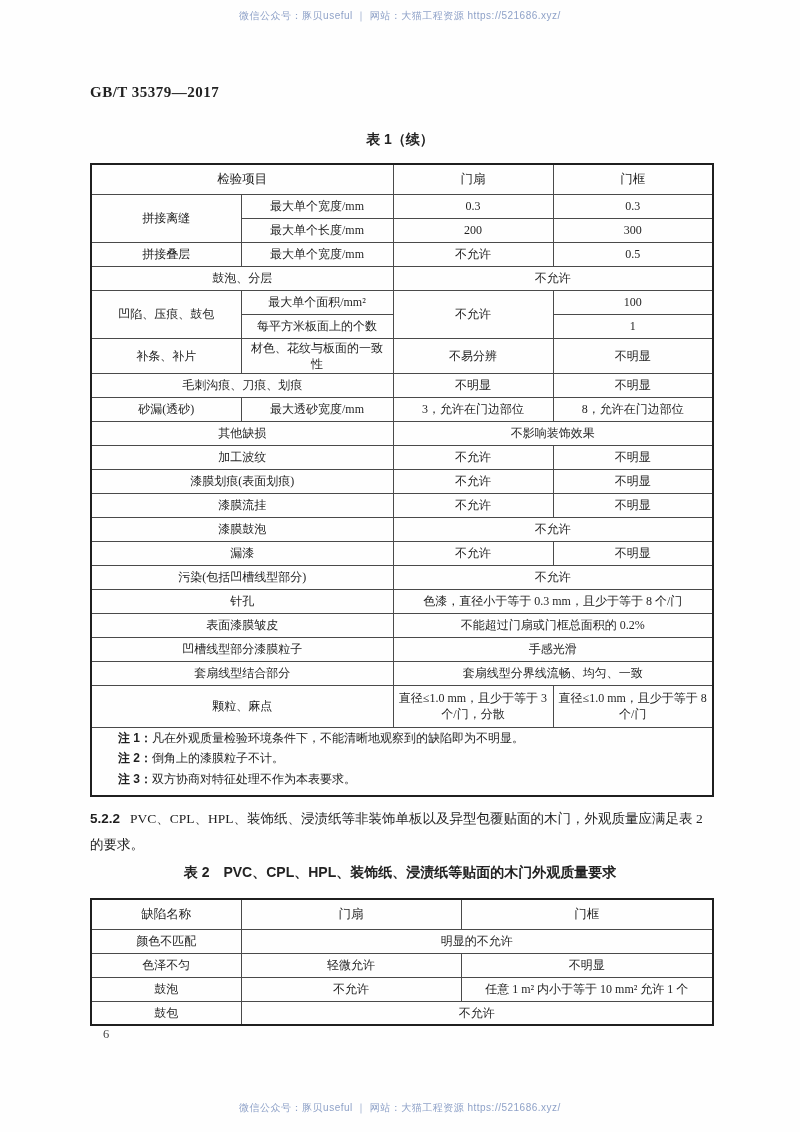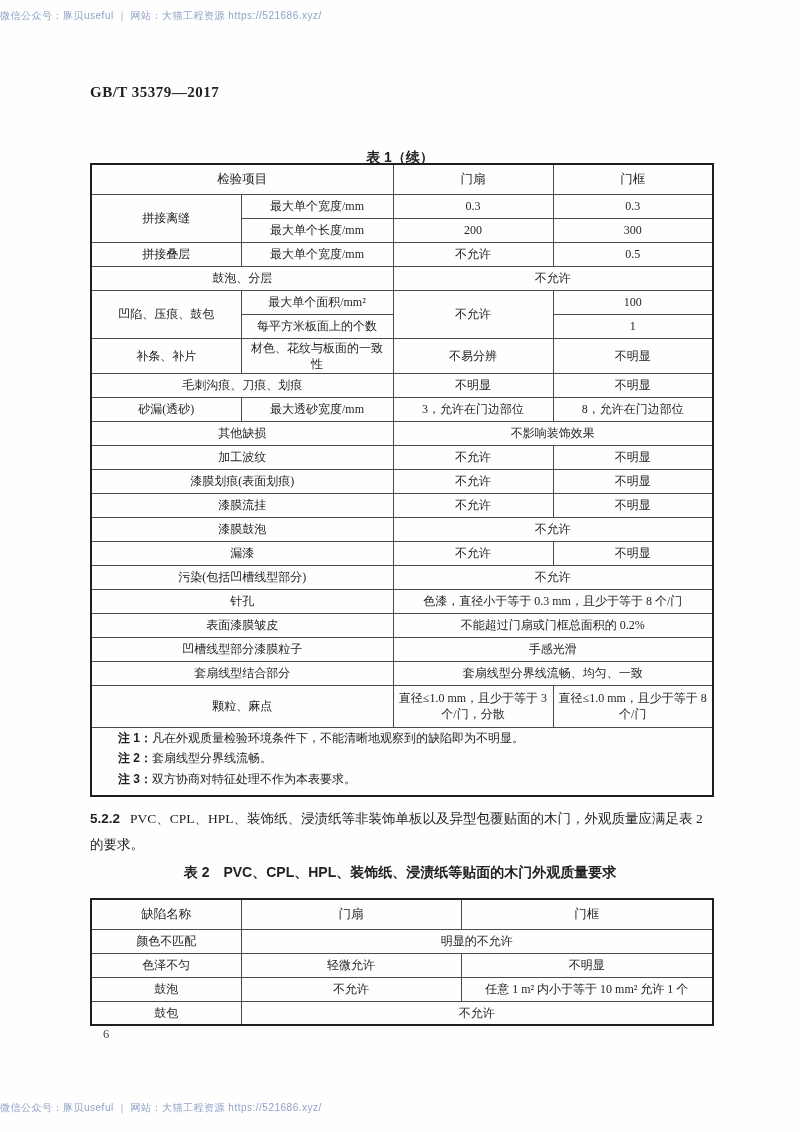--- a/index.html
+++ b/index.html
@@ -7,41 +7,41 @@
   .page{
     position:relative;
     width:800px;height:1132px;
     background:#fefefe;
     font-family:"Liberation Serif","DejaVu Serif",serif;
     color:#222;
     overflow:hidden;
   }
   .watermark{
     position:absolute;left:0;right:0;
-    text-align:left;
+    text-align:center;
     font-size:10px;
     color:#8fa2c8;
     font-family:"Liberation Sans","DejaVu Sans",sans-serif;
     letter-spacing:0.5px;
   }
   .wm-top{top:9px;}
   .wm-bottom{top:1101px;}
   .doc-number{
     position:absolute;left:90px;top:84px;
     font-size:15px;font-weight:bold;
     font-family:Liberation Serif, serif;
     letter-spacing:0.5px;
   }
   .tbl-title{
     position:absolute;left:0;right:0;
     text-align:center;
     font-size:14px;font-weight:bold;
     font-family:"Liberation Sans","DejaVu Sans",sans-serif;
   }
-  .t1-title{top:149px;}
+  .t1-title{top:131px;}
   .t2-title{top:864px;}
   .t2-title .gap{display:inline-block;width:14px;}
   .doc-table{
     position:absolute;left:90px;
     width:622px;
     border-collapse:collapse;
     table-layout:fixed;
     border:2px solid #1f1f1f;
   }
   #table1{top:163px;}
@@ -198,21 +198,21 @@
       <td colspan="2">套扇线型分界线流畅、均匀、一致</td>
     </tr>
     <tr class="tall">
       <td colspan="2">颗粒、麻点</td>
       <td>直径≤1.0 mm，且少于等于 3 个/门，分散</td>
       <td>直径≤1.0 mm，且少于等于 8 个/门</td>
     </tr>
     <tr class="notes">
       <td colspan="4">
         <div class="note-line"><b>注 1：</b><span>凡在外观质量检验环境条件下，不能清晰地观察到的缺陷即为不明显。</span></div>
-        <div class="note-line"><b>注 2：</b><span>套扇线型分界线流畅。</span></div>
+        <div class="note-line"><b>注 2：</b><span>倒角上的漆膜粒子不计。</span></div>
         <div class="note-line"><b>注 3：</b><span>双方协商对特征处理不作为本表要求。</span></div>
       </td>
     </tr>
   </tbody>
     </table>
 
   <div class="para">
     <div><span class="clause">5.2.2</span><span>PVC、CPL、HPL、装饰纸、浸渍纸等非装饰单板以及异型包覆贴面的木门，外观质量应满足表 2</span></div>
     <div>的要求。</div>
   </div>

